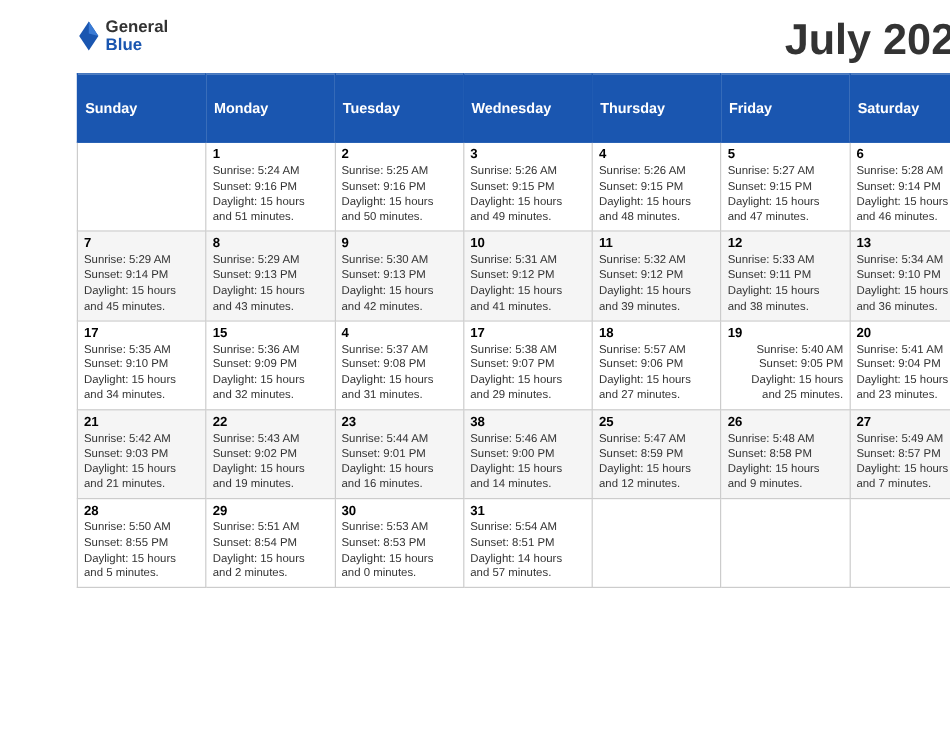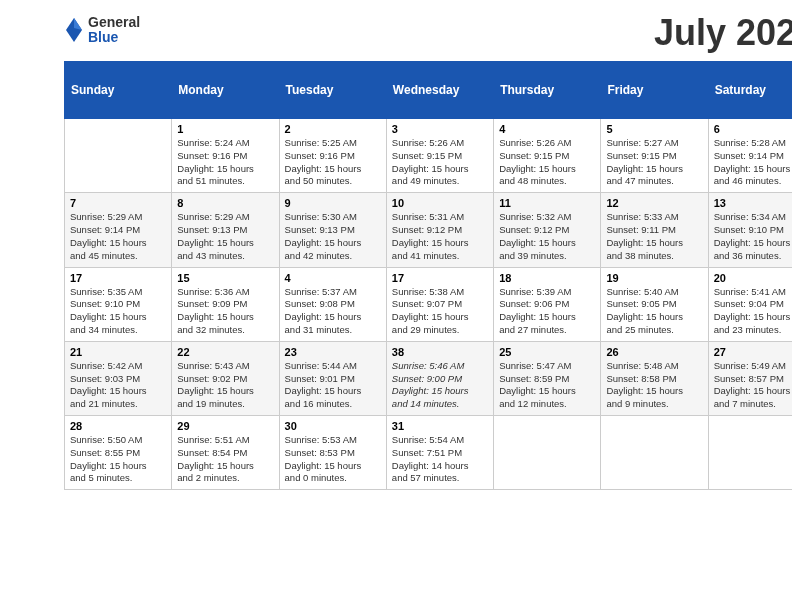--- a/index.html
+++ b/index.html
@@ -251,28 +251,28 @@
           </td>
           <td>
             <span class="day-num">17</span>
             <div class="day-info" style="white-space: pre-line;">Sunrise: 5:38 AM
 Sunset: 9:07 PM
 Daylight: 15 hours
 and 29 minutes.</div>
           </td>
           <td>
             <span class="day-num">18</span>
-            <div class="day-info" style="white-space: pre-line;">Sunrise: 5:39 AM
+            <div class="day-info" style="white-space: pre-line;">Sunrise: 5:57 AM
 Sunset: 9:06 PM
 Daylight: 15 hours
 and 27 minutes.</div>
           </td>
           <td>
             <span class="day-num">19</span>
-            <div class="day-info" style="white-space: pre-line;">Sunrise: 5:40 AM
+            <div class="day-info" style="white-space: pre-line; text-align: right;">Sunrise: 5:40 AM
 Sunset: 9:05 PM
 Daylight: 15 hours
 and 25 minutes.</div>
           </td>
           <td>
             <span class="day-num">20</span>
             <div class="day-info" style="white-space: pre-line;">Sunrise: 5:41 AM
 Sunset: 9:04 PM
 Daylight: 15 hours
 and 23 minutes.</div>
@@ -295,21 +295,21 @@
           </td>
           <td>
             <span class="day-num">23</span>
             <div class="day-info" style="white-space: pre-line;">Sunrise: 5:44 AM
 Sunset: 9:01 PM
 Daylight: 15 hours
 and 16 minutes.</div>
           </td>
           <td>
             <span class="day-num">38</span>
-            <div class="day-info" style="white-space: pre-line; font-style: italic;">Sunrise: 5:46 AM
+            <div class="day-info" style="white-space: pre-line;">Sunrise: 5:46 AM
 Sunset: 9:00 PM
 Daylight: 15 hours
 and 14 minutes.</div>
           </td>
           <td>
             <span class="day-num">25</span>
             <div class="day-info" style="white-space: pre-line;">Sunrise: 5:47 AM
 Sunset: 8:59 PM
 Daylight: 15 hours
 and 12 minutes.</div>
@@ -347,21 +347,21 @@
           <td>
             <span class="day-num">30</span>
             <div class="day-info" style="white-space: pre-line;">Sunrise: 5:53 AM
 Sunset: 8:53 PM
 Daylight: 15 hours
 and 0 minutes.</div>
           </td>
           <td>
             <span class="day-num">31</span>
             <div class="day-info" style="white-space: pre-line;">Sunrise: 5:54 AM
-Sunset: 7:51 PM
+Sunset: 8:51 PM
 Daylight: 14 hours
 and 57 minutes.</div>
           </td>
           <td></td>
           <td></td>
           <td></td>
         </tr>
       </tbody>
   </table>
 </div>

